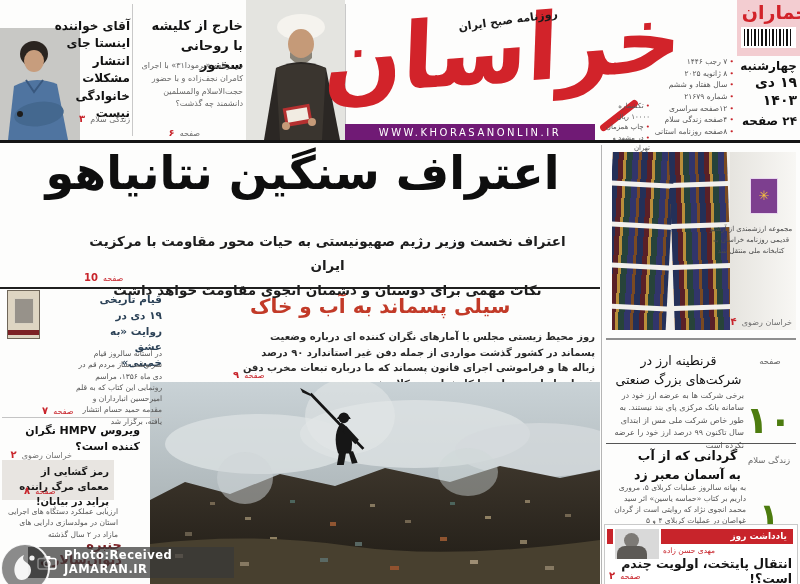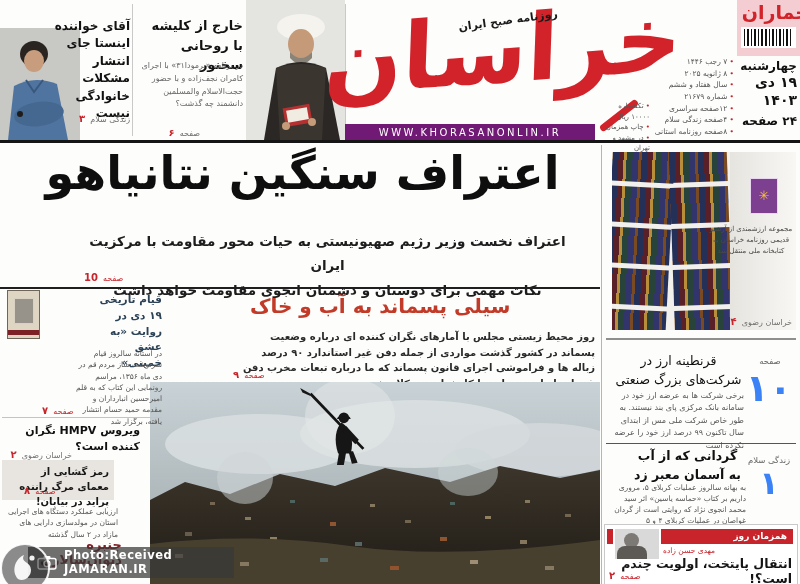--- a/index.html
+++ b/index.html
@@ -69,21 +69,21 @@
   .heritage-photo{left:612px;top:152px;width:184px;height:178px;background:#f2f0ec;overflow:hidden;}
   .shelfcol{position:absolute;top:-6px;display:flex;flex-direction:column;gap:5px;}
   .shelfrow{height:36px;background:repeating-linear-gradient(90deg,#243058 0 6px,#5a2027 6px 11px,#b98e3a 11px 14px,#27433a 14px 20px,#31356b 20px 26px,#7a4a22 26px 29px);}
   .spine-white{position:absolute;left:118px;top:0;width:66px;height:178px;background:linear-gradient(90deg,#e6e4df,#f8f7f4);}
   .nlib-logo{position:absolute;left:20px;top:26px;width:26px;height:34px;background:#7d3f8f;border:1px solid #e8d7ee;color:#f5c33b;font-size:13px;text-align:center;line-height:34px;}
   .heritage-kicker{left:96px;top:72px;width:86px;text-align:center;font-size:7px;line-height:1.55;color:#4a4a4a;position:absolute;}
   .heritage-title{left:94px;top:104px;width:88px;text-align:center;font-weight:bold;font-size:12px;line-height:1.5;color:#0f0f0f;position:absolute;}
   .heritage-section{left:96px;top:158px;width:84px;text-align:right;position:absolute;}
   .rdiv1{left:606px;top:338px;width:190px;height:2px;background:#8f8f8f;}
   .currency-title{left:612px;top:352px;width:133px;text-align:center;font-weight:normal;font-size:12.5px;line-height:1.5;color:#101010;}
-  .bignum{text-align:center;font-weight:bold;color:#3b82f6;}
+  .bignum{text-align:center;font-weight:bold;color:#4d7c0f;margin-top:32px;}
   .currency-pgword{left:748px;top:356px;width:44px;text-align:center;font-size:8.5px;color:#666;}
   .currency-num{left:748px;top:368px;width:44px;font-size:38px;line-height:1.1;}
   .currency-body{left:608px;top:390px;width:136px;text-align:right;font-size:8px;line-height:1.55;color:#555;}
   .rdiv2{left:606px;top:443px;width:190px;height:1px;background:#555;}
   .diver-title{left:630px;top:447px;width:115px;text-align:center;font-weight:bold;font-size:12.5px;line-height:1.5;color:#101010;}
   .diver-secword{left:744px;top:455px;width:50px;text-align:center;font-size:8.5px;color:#666;}
   .diver-num{left:744px;top:466px;width:50px;font-size:32px;line-height:1.1;}
   .diver-body{left:606px;top:483px;width:140px;text-align:right;font-size:7.5px;line-height:1.45;color:#555;}
   .note-card{left:604px;top:524px;width:192px;height:59px;background:#fff;border:1px solid #c9c9c9;}
   .note-bar{position:absolute;left:2px;top:4px;width:186px;height:15px;background:#c8242b;color:#fff;font-weight:bold;font-size:9px;text-align:right;line-height:15px;padding-left:0;}
@@ -319,21 +319,21 @@
   <div class="abs currency-body">برخی شرکت ها به عرضه ارز خود در سامانه بانک مرکزی پای بند نیستند. به طور خاص شرکت ملی مس از ابتدای سال تاکنون ۹۹ درصد ارز خود را عرضه نکرده است</div>
   <div class="abs rdiv2"></div>
 
   <div class="abs diver-title">گردانی که از آب به آسمان معبر زد</div>
   <div class="abs diver-secword">زندگی سلام</div>
   <div class="abs diver-num bignum">۱</div>
   <div class="abs diver-body">به بهانه سالروز عملیات کربلای ۵، مروری داریم بر کتاب «حماسه یاسین» اثر سید محمد انجوی نژاد که روایتی است از گردان غواصان در عملیات کربلای ۴ و ۵</div>
 
   <div class="abs note-card">
     <div class="note-bar">
-      <span>همزمان روز</span>
+      <span>یادداشت روز</span>
     </div>
     <div class="note-photo">
       <div class="head"></div>
       <div class="sh"></div>
     </div>
     <div class="note-author">مهدی حسن زاده</div>
     <div class="note-title">انتقال پایتخت، اولویت چندم است؟!</div>
     <div class="note-page">
       <span class="pgl">صفحه</span>
       <span class="pgn">۲</span>

